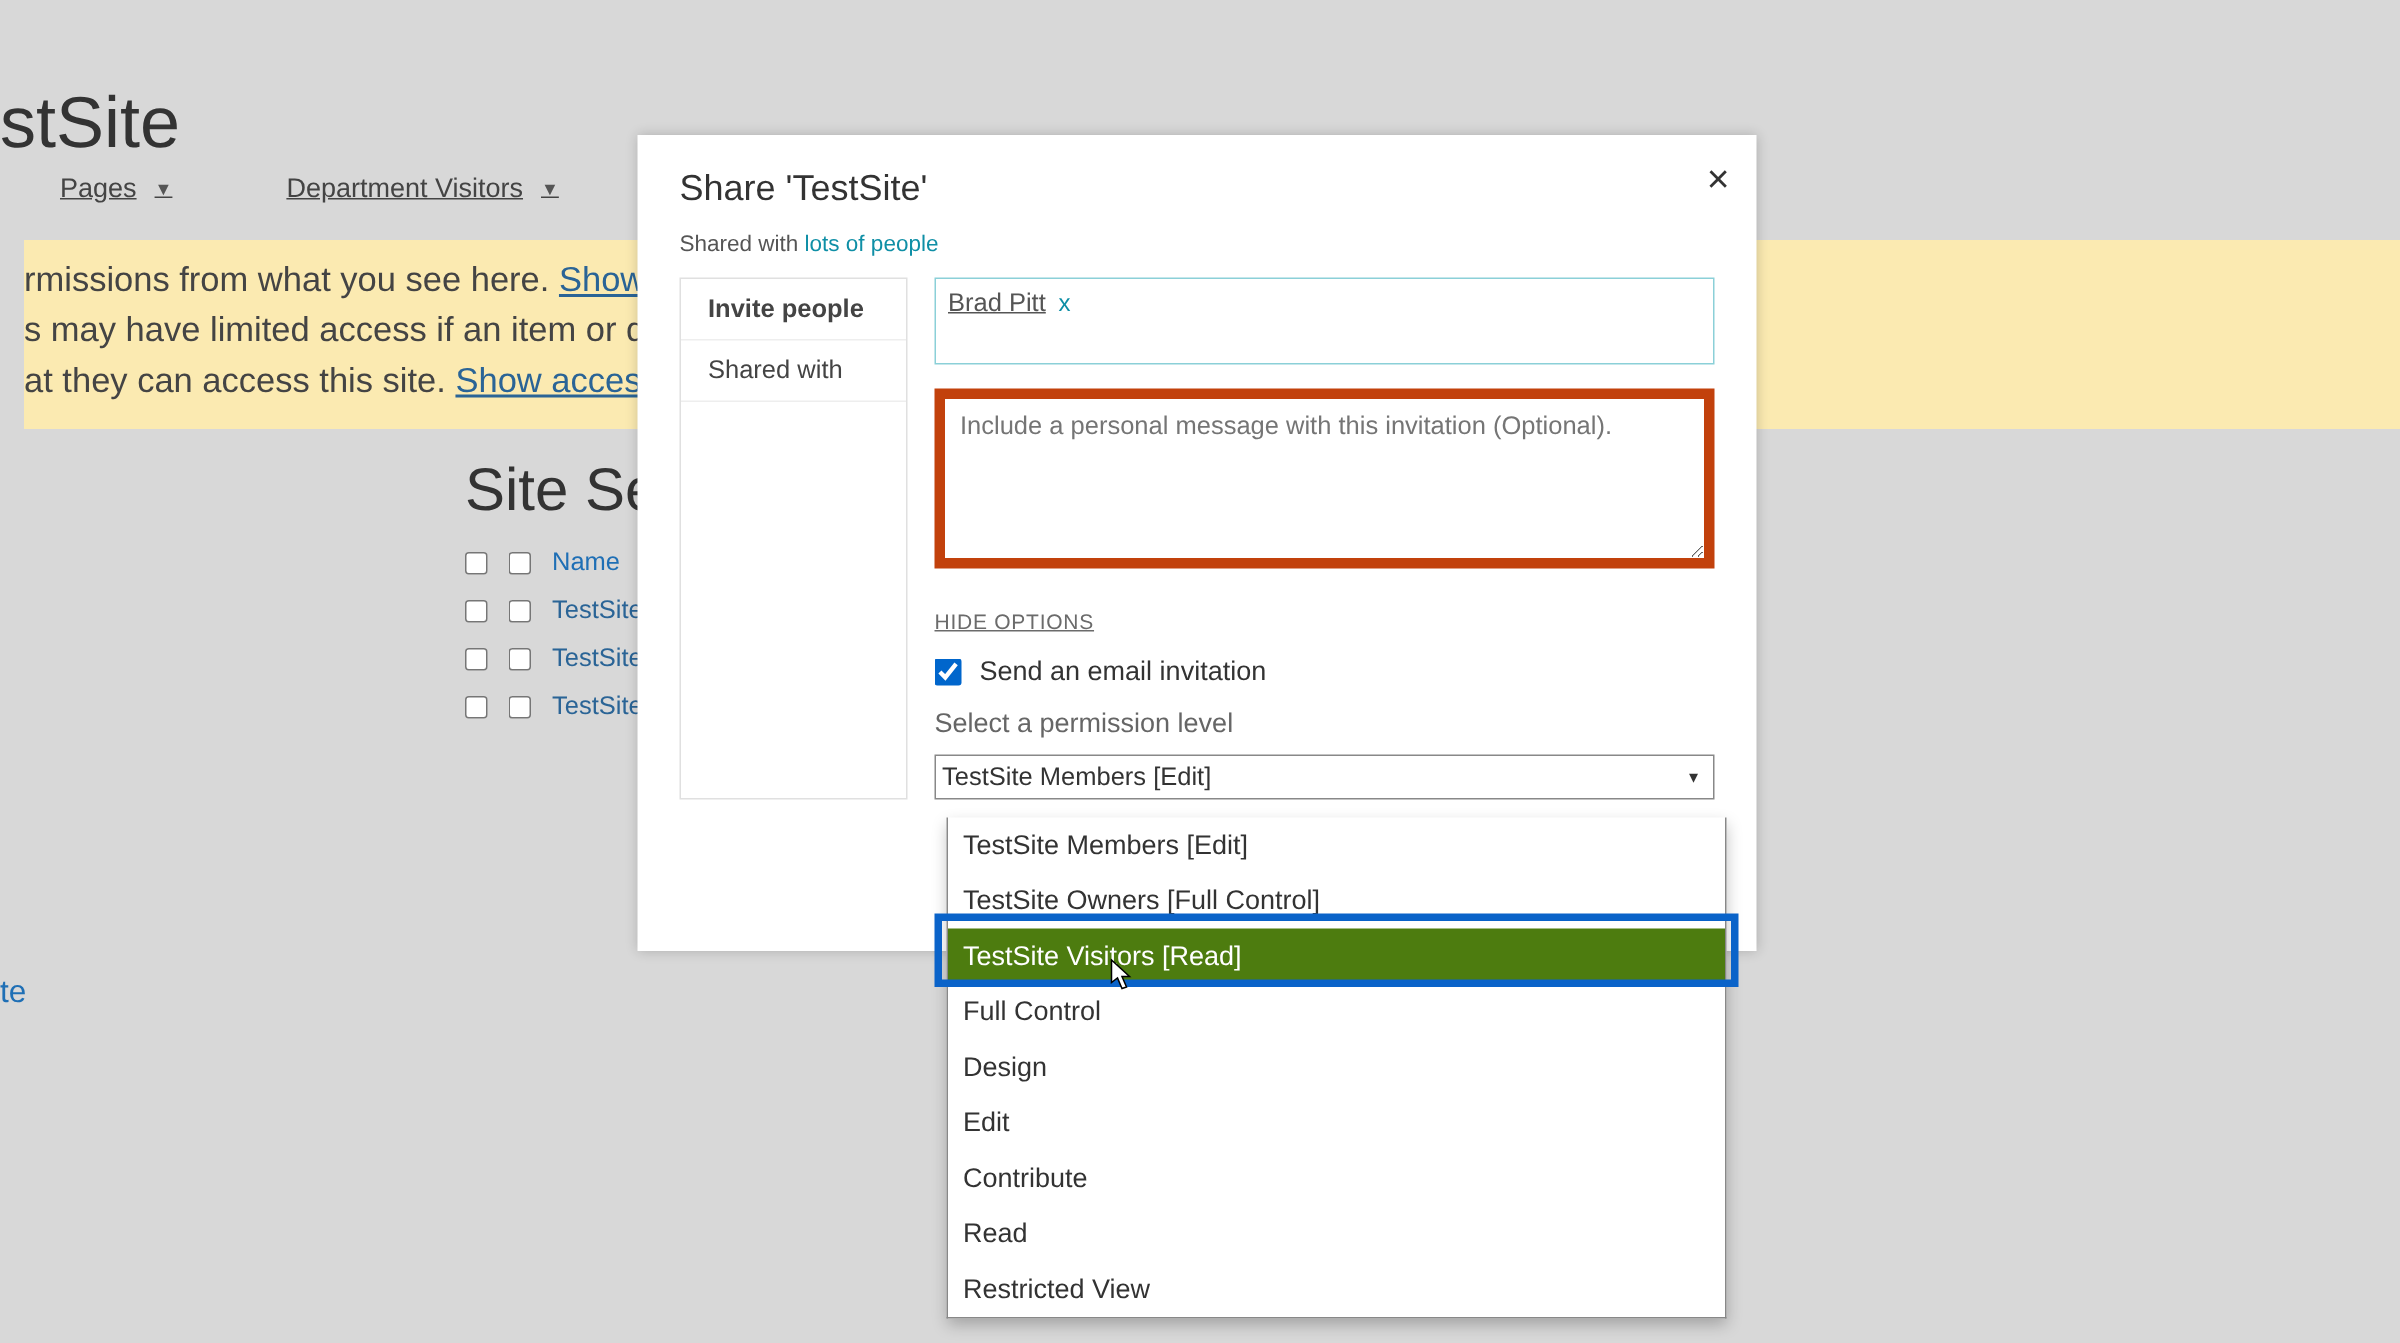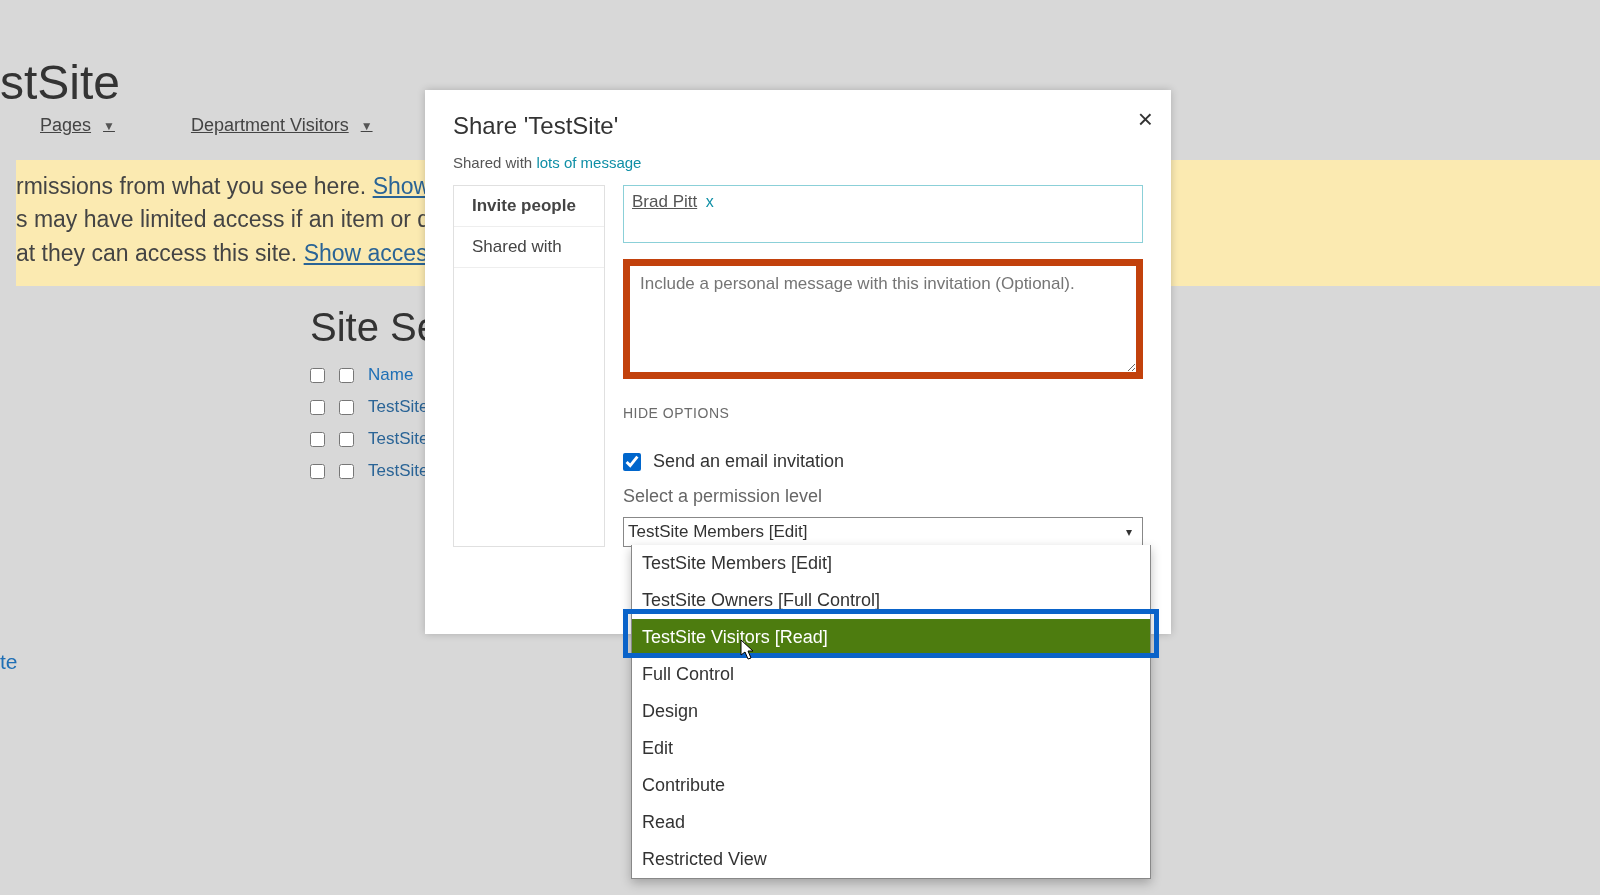--- a/index.html
+++ b/index.html
@@ -102,24 +102,24 @@
     .chip{
       color:#555; text-decoration:underline; font-size:17px;
     }
     .chip-x{ color:#0f8fa6; margin-left:4px; cursor:pointer;}
     .msg-input{
       margin-top:16px; width:520px; height:120px; border:7px solid #c2410c;
       resize:both; padding:8px 10px; font-size:17px; color:#333;
       font-family: inherit;
     }
     .hide-options{
-      margin-top:22px; font-size:14px; letter-spacing:0.5px; color:#6b6b6b;
+      margin-top:22px; font-size:14px; letter-spacing:0.5px; color:#6b6b6b;text-decoration:underline;
     }
     .chk-row{
-      margin-top:30px; display:flex; align-items:center; gap:12px; font-size:18px; color:#333;
+      margin-top:15px; display:flex; align-items:center; gap:12px; font-size:18px; color:#333;
     }
     .chk-row input{ width:18px; height:18px; accent-color:#0066cc;}
     .perm-label{
       margin-top:14px; font-size:18px; color:#666;
     }
     .perm-select{
       margin-top:10px; width:520px; height:30px;
       border:1px solid #888; font-size:17px; color:#333;
       padding: 2px 4px; position:relative;
       display:flex; align-items:center; justify-content:space-between;
@@ -220,21 +220,21 @@
   </div>
 </div>
 <div class="truncated-link">te</div>
 
 <div class="dialog">
   <div class="dialog-title">Share 'TestSite'</div>
   <button class="close-btn">
     <span>×</span>
   </button>
   <div class="shared-with">
-    <span>Shared with </span><span class="lots">lots of message</span>
+    <span>Shared with </span><span class="lots">lots of people</span>
   </div>
 
   <div class="dialog-body">
     <div class="side-tabs">
       <div class="side-tab active">Invite people</div>
       <div class="side-tab">Shared with</div>
     </div>
     <div class="form-col">
       <div class="people-input">
         <span>

